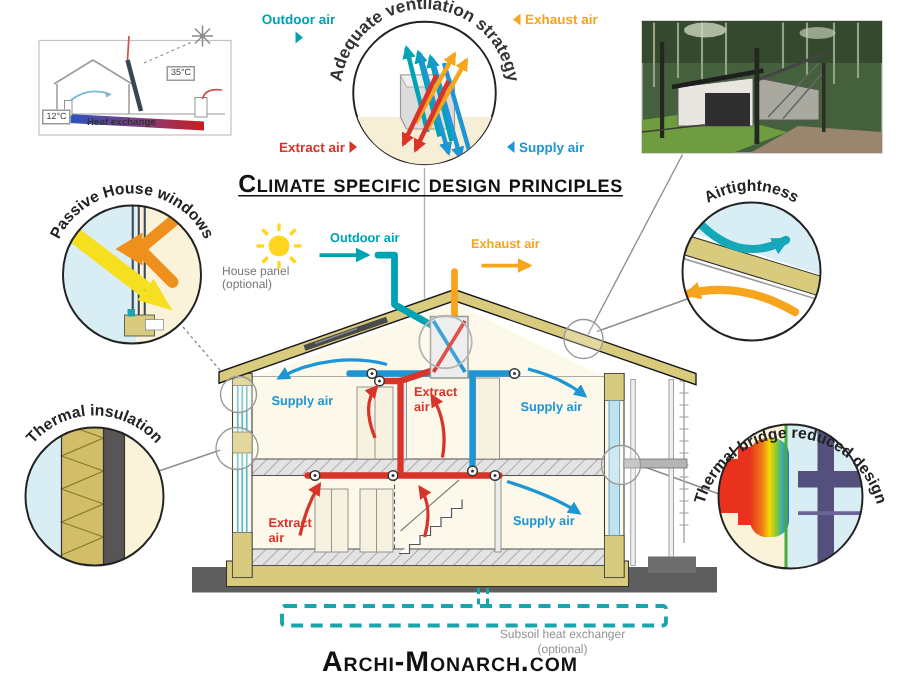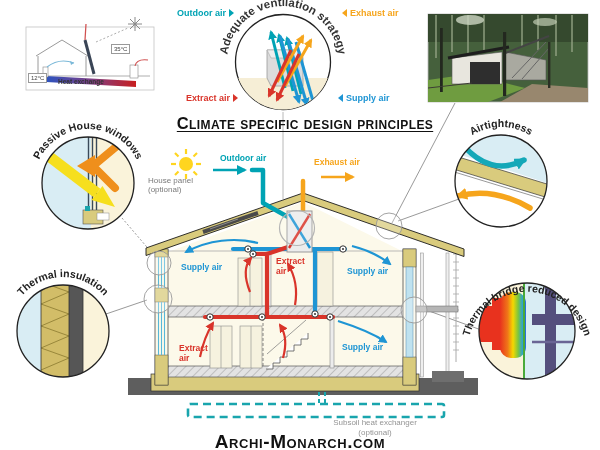--- a/index.html
+++ b/index.html
@@ -3,27 +3,27 @@
 <meta charset="utf-8">
 <style>
   html,body{margin:0;padding:0;background:#fff;}
   .page{position:relative;width:600px;height:450px;overflow:hidden;background:#fff;
         font-family:"Liberation Sans",sans-serif;}
   svg{position:absolute;overflow:visible;}
   svg text{font-family:"Liberation Sans",sans-serif;}
   .abs{position:absolute;}
   .lbl{position:absolute;font-weight:bold;font-size:8.5px;line-height:1.15;}
   .lbl.gray{color:#7a7a7a;font-weight:normal;font-size:8px;white-space:pre-line;}
-  .teal{color:#00a3b4;} .orange{color:#f6a51c;} .red{color:#d9342a;} .blue{color:#1e95d4;}
+  .teal{color:#00a3b4;flex-direction:column;} .orange{color:#f6a51c;} .red{color:#d9342a;} .blue{color:#1e95d4;}
   .vlabel{position:absolute;display:flex;align-items:center;gap:3px;font-weight:bold;font-size:9px;}
   .vlabel.right-align{justify-content:flex-end;}
   .tri{width:0;height:0;border:4px solid transparent;display:inline-block;}
   .tri.pt-right{border-left:5px solid currentColor;border-right:none;}
   .tri.pt-left{border-right:5px solid currentColor;border-left:none;}
-  .page-title{position:absolute;left:120px;width:370px;top:114px;text-align:center;
+  .page-title{position:absolute;left:102px;width:370px;top:114px;text-align:center;
     font-size:16.5px;font-weight:bold;font-variant:small-caps;letter-spacing:.4px;color:#111;
     text-decoration:underline;text-underline-offset:2px;}
   .footer{position:absolute;left:0;width:600px;top:431px;text-align:center;font-size:19px;
     font-weight:bold;font-variant:small-caps;letter-spacing:.6px;color:#111;}
   .tempbox{position:absolute;font-size:6px;color:#444;background:#fff;border:.7px solid #999;
     padding:0 2px;line-height:8px;font-weight:normal;}
   .inset-lbl{position:absolute;font-size:6.5px;color:#333;font-weight:bold;}
   .subsoil-lbl{position:absolute;left:295px;top:418px;width:160px;text-align:center;color:#949494;
     font-size:8px;line-height:1.3;white-space:pre-line;}
 </style>

